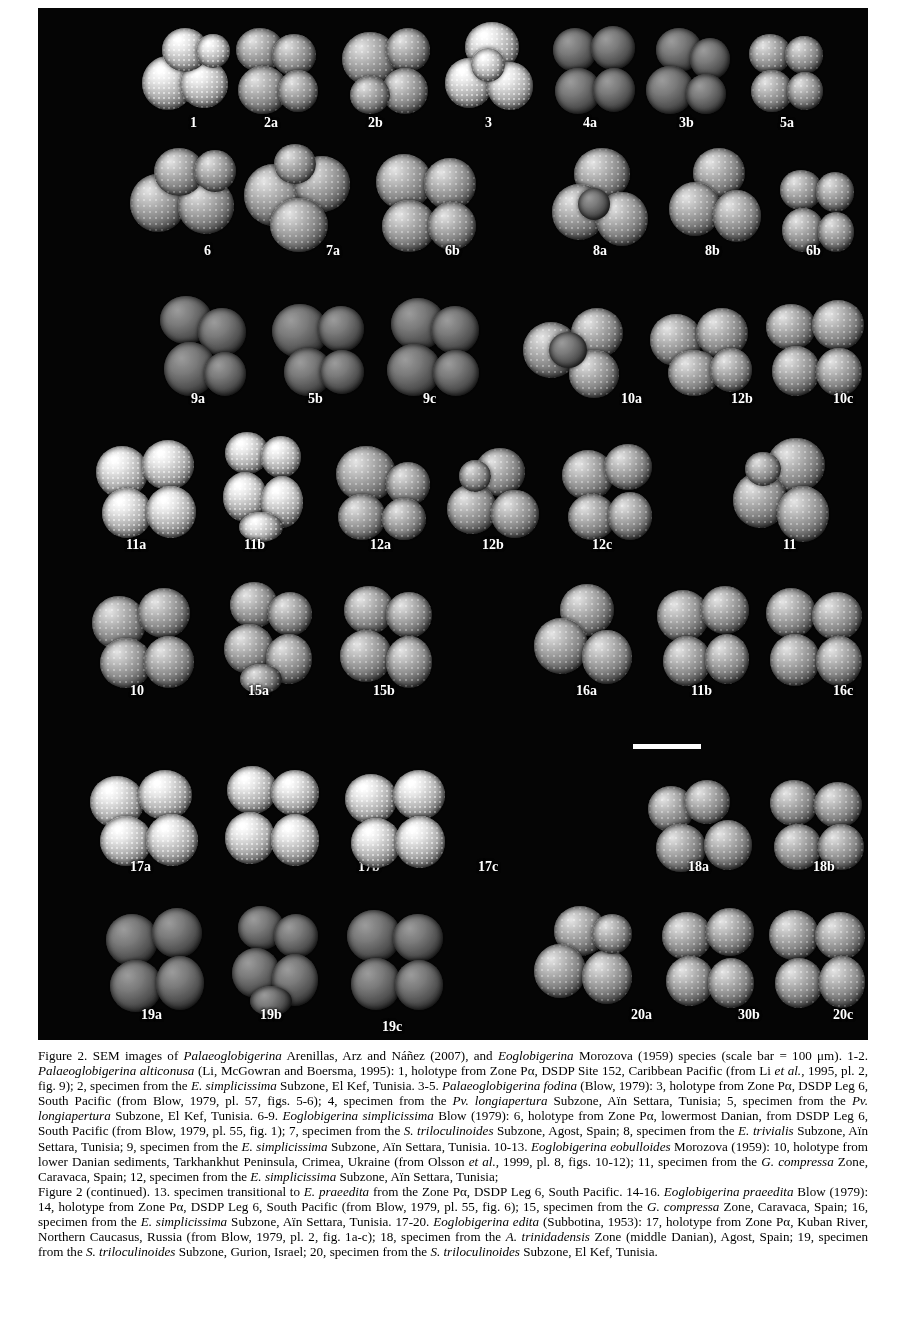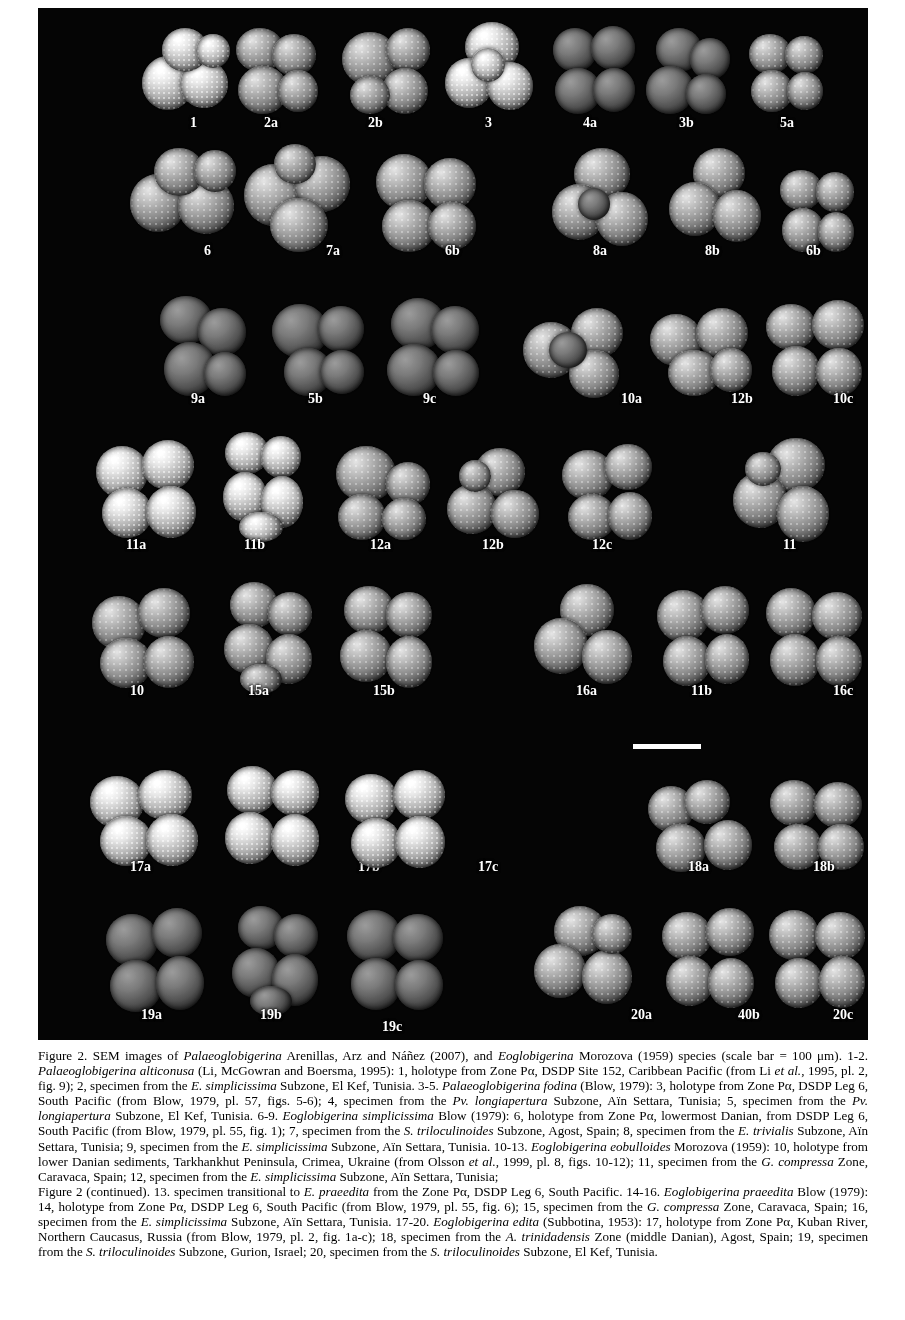--- a/index.html
+++ b/index.html
@@ -508,21 +508,21 @@
       <div class="caption-num" style="left:593px; top:1000px;">20a</div>
 
       <div class="spec" style="left:615px; top:900px; width:110px; height:115px;">
         <div class="blob" style="width:100px;height:104px;position:relative;">
           <div class="chamber tex" style="left:4px;  top:4px;  width:50px; height:48px;"></div>
           <div class="chamber tex" style="left:48px; top:0px;  width:48px; height:48px;"></div>
           <div class="chamber tex" style="left:8px;  top:48px; width:48px; height:50px;"></div>
           <div class="chamber tex" style="left:50px; top:50px; width:46px; height:50px;"></div>
         </div>
       </div>
-      <div class="caption-num" style="left:700px; top:1000px;">40b</div>
+      <div class="caption-num" style="left:700px; top:1000px;">30b</div>
 
       <div class="spec" style="left:725px; top:900px; width:110px; height:115px;">
         <div class="blob" style="width:102px;height:104px;position:relative;">
           <div class="chamber tex" style="left:2px;  top:2px;  width:50px; height:50px;"></div>
           <div class="chamber tex" style="left:48px; top:4px;  width:50px; height:48px;"></div>
           <div class="chamber tex" style="left:8px;  top:50px; width:48px; height:50px;"></div>
           <div class="chamber tex" style="left:52px; top:48px; width:46px; height:52px;"></div>
         </div>
       </div>
       <div class="caption-num" style="left:795px; top:1000px;">20c</div>

